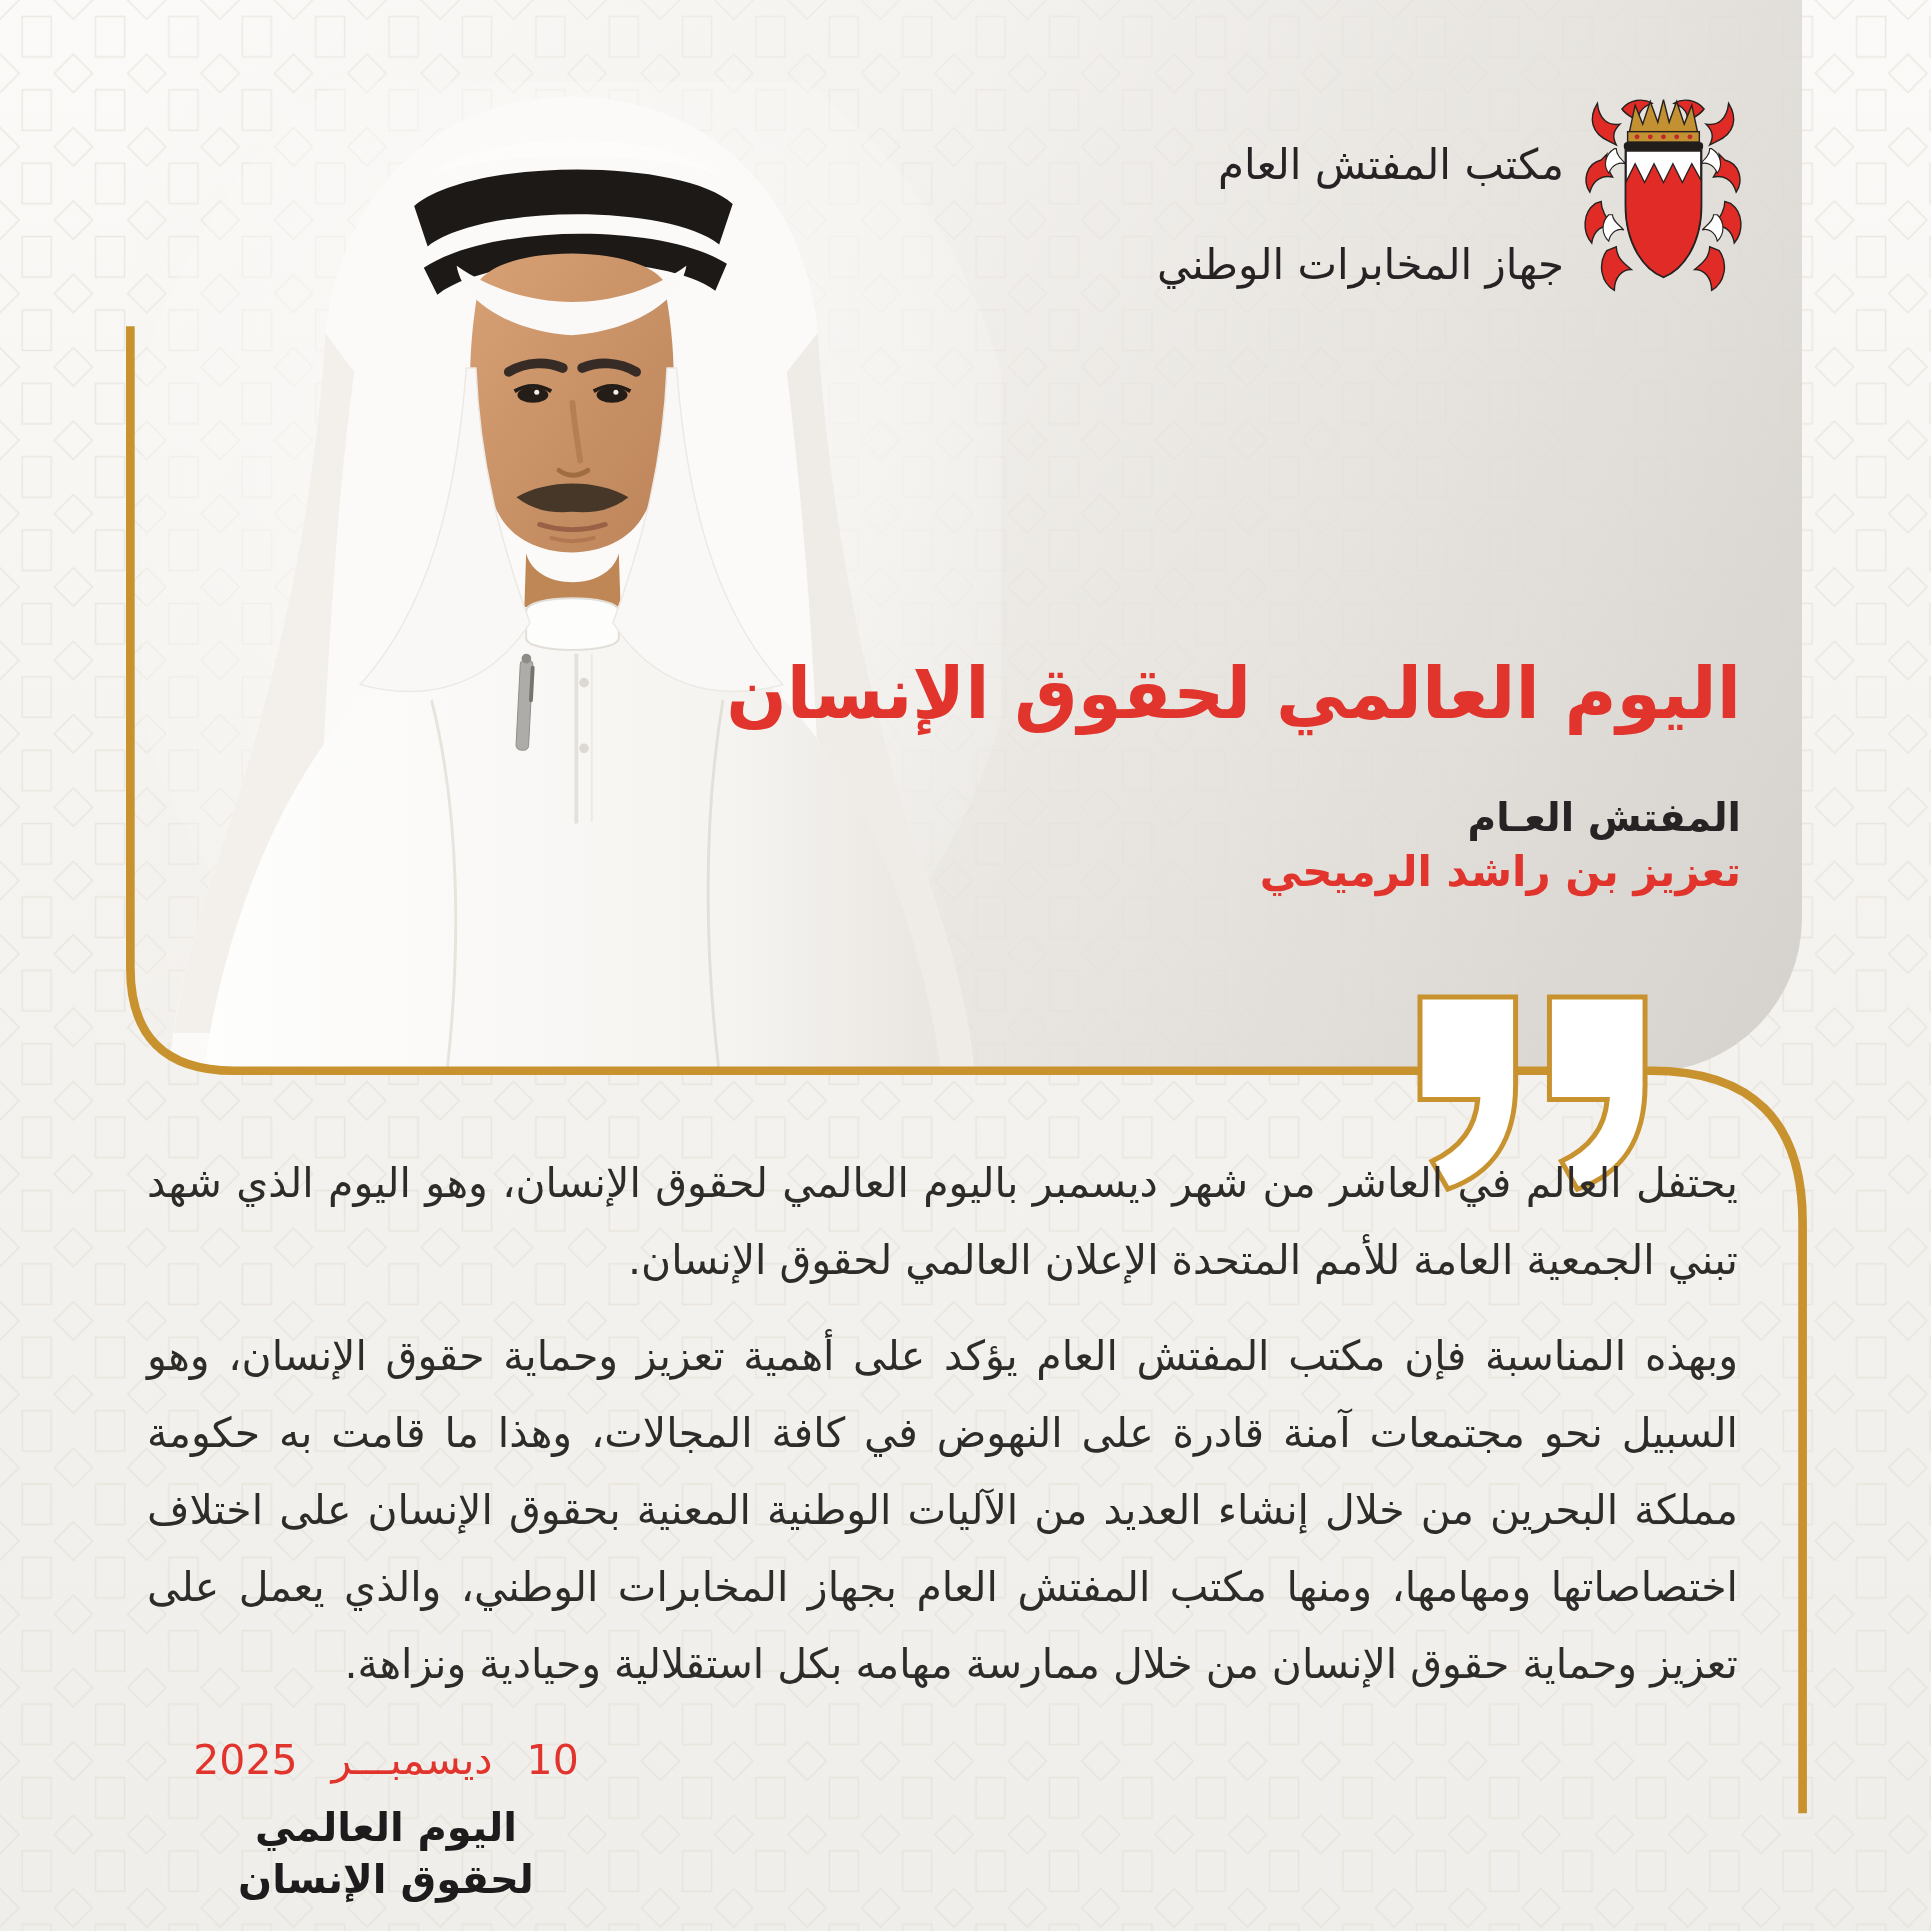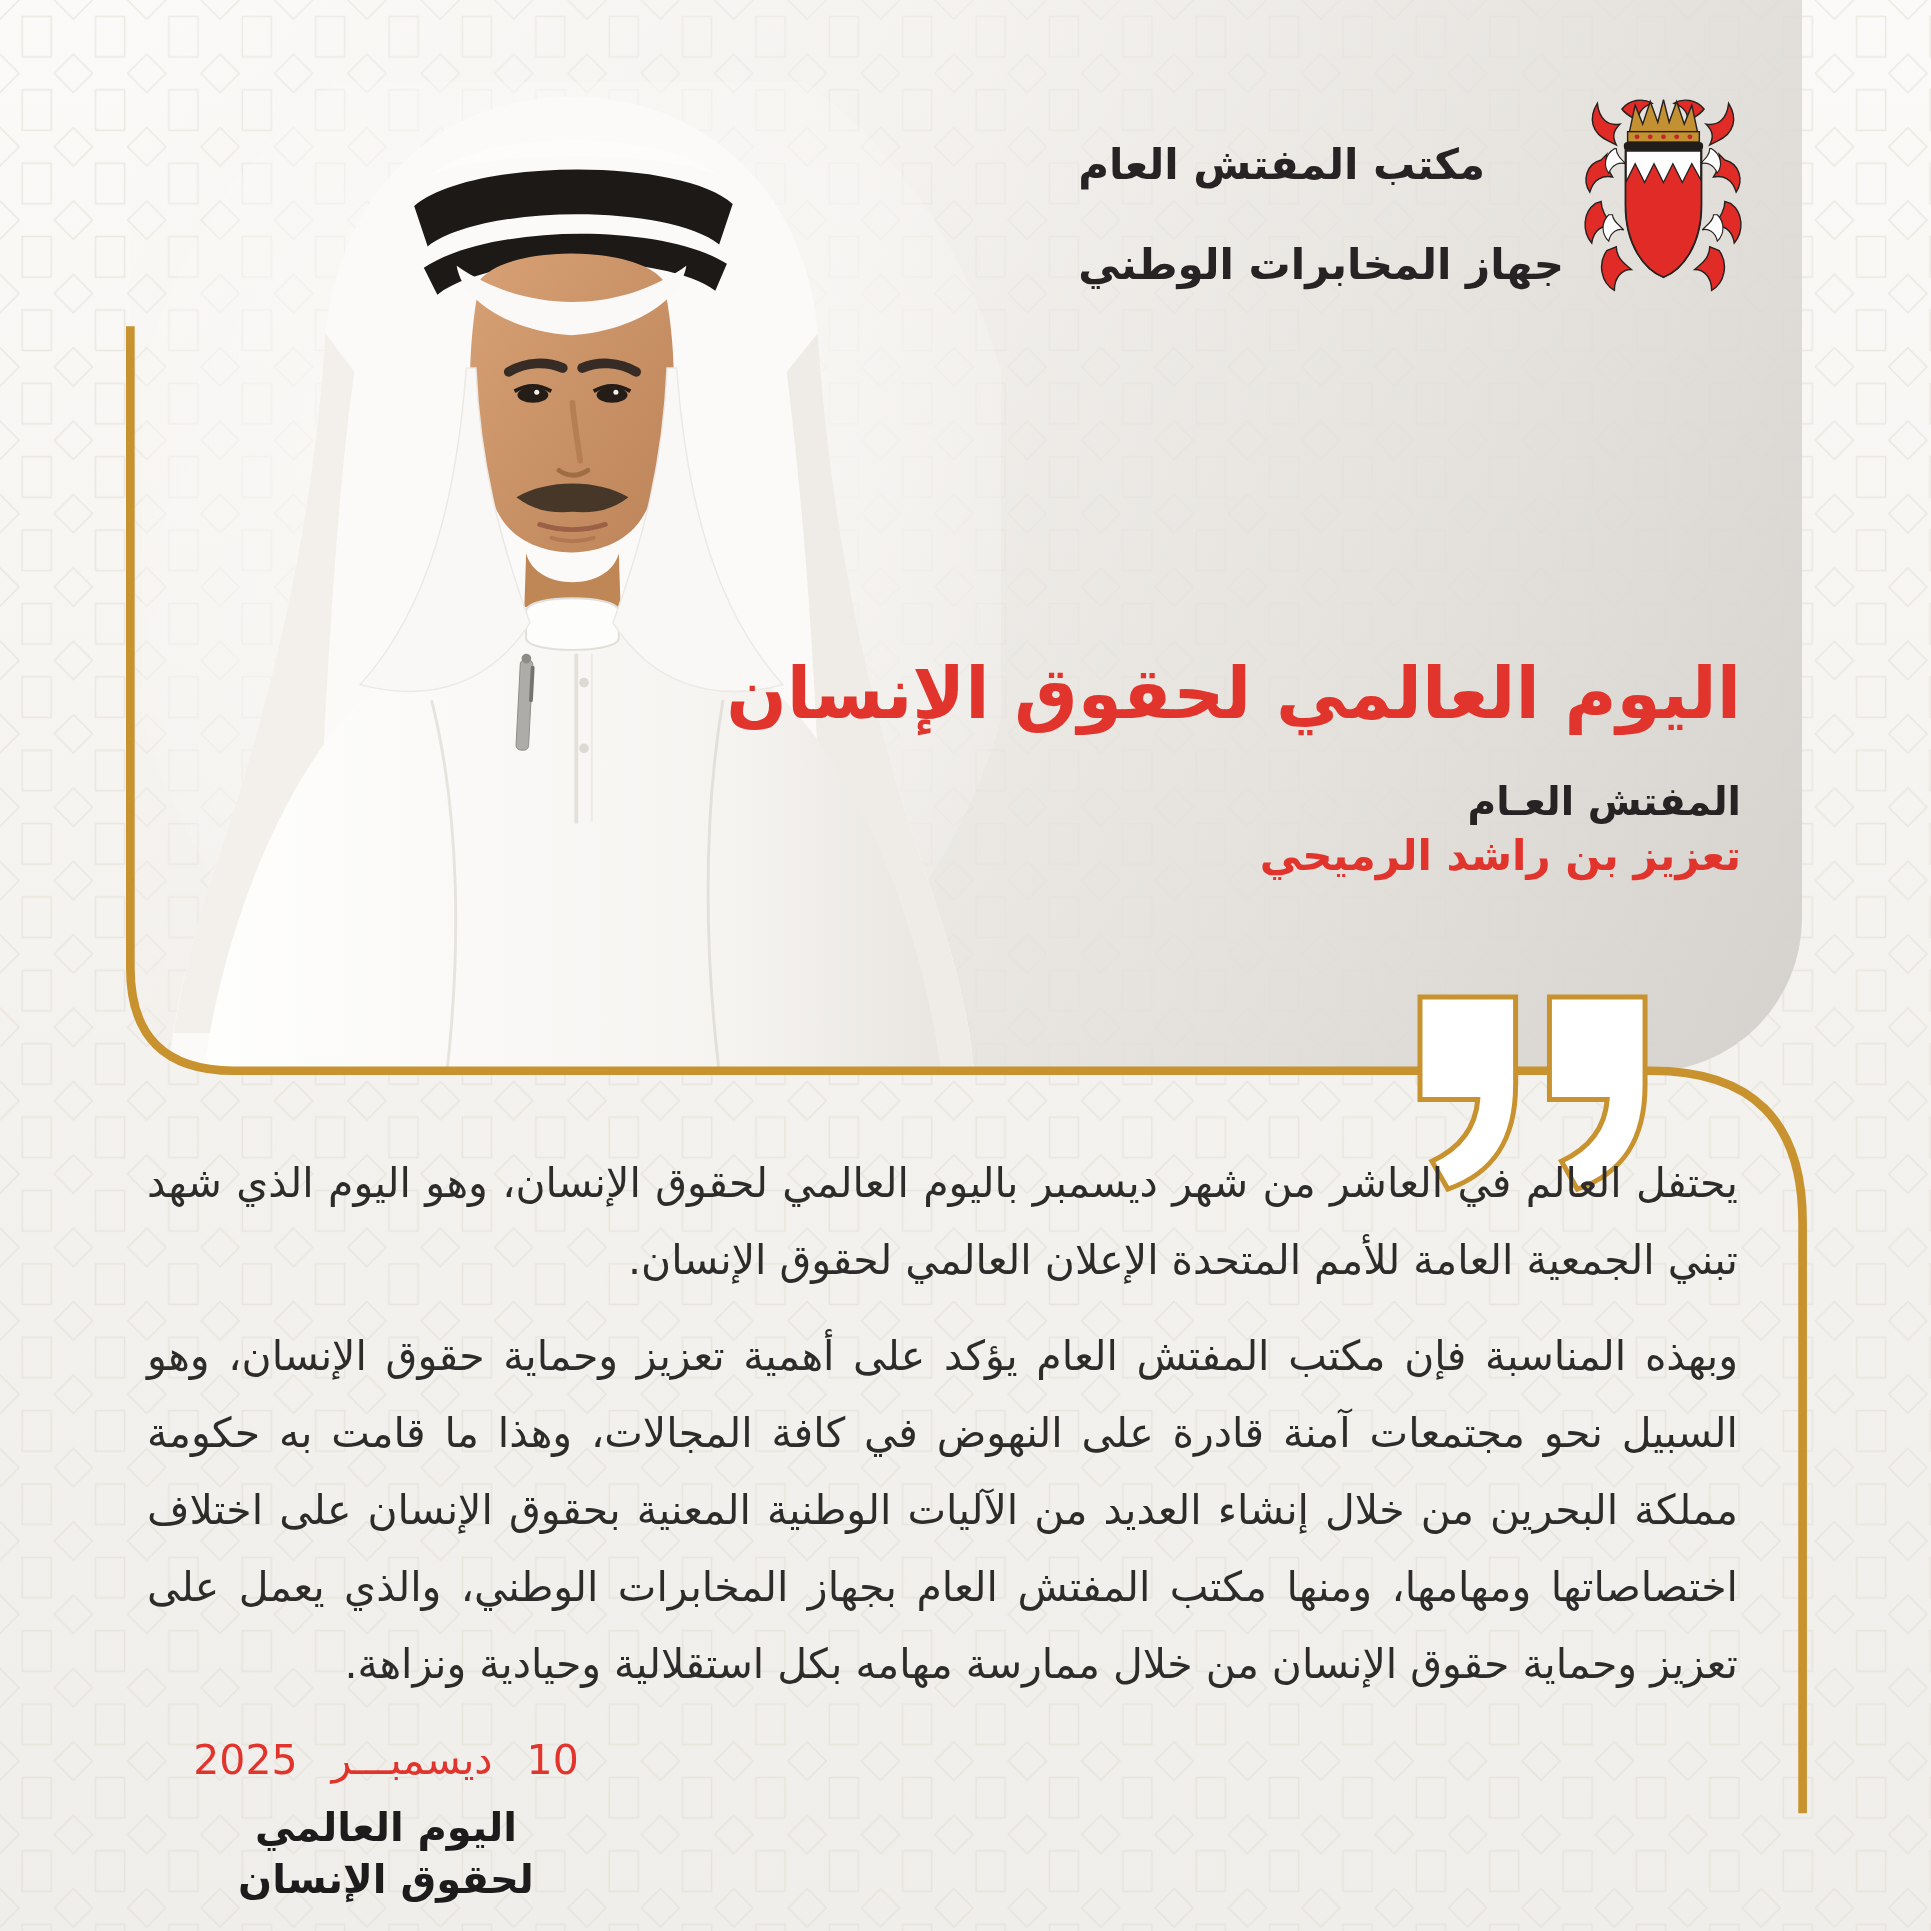--- a/index.html
+++ b/index.html
@@ -31,35 +31,35 @@
     overflow:hidden;
     z-index:1;
   }
   .portrait{position:absolute;left:11.6px;top:82px;}
   .gold-frame,.quote-svg{position:absolute;left:0;top:0;z-index:3;}
   .quote-svg{left:1417px;top:993px;}
   
   .logo{position:absolute;top:92px;right:185px;z-index:4;display:flex;align-items:flex-start;}
   .logo-text{
     position:absolute;right:182px;top:23px;
-    text-align:left;direction:rtl;white-space:nowrap;
-    color:var(--dark);font-weight:700;font-size:42px;line-height:100px;
+    text-align:right;direction:rtl;white-space:nowrap;
+    color:var(--dark);font-weight:400;font-size:42px;line-height:100px;
   }
   .crest{position:absolute;right:0;top:0;}
   
   .headline{
     position:absolute;right:190px;top:653px;z-index:4;
     text-align:right;direction:rtl;
   }
   .headline h1{
     color:var(--red);font-size:71px;font-weight:700;line-height:1.15;
     letter-spacing:0;
   }
   .headline .role{
-    margin-top:44px;color:var(--dark);font-size:39px;font-weight:700;line-height:1.2;
+    margin-top:60px;color:var(--dark);font-size:39px;font-weight:700;line-height:1.2;
   }
   .headline .name{
     margin-top:5.8px;color:var(--red);font-size:42px;font-weight:700;line-height:1.2;
   }
   
   .body-text{
     position:absolute;left:147px;right:193px;top:1145px;z-index:4;
     direction:rtl;text-align:justify;
     color:var(--body);font-size:41px;line-height:77px;font-weight:400;
   }

